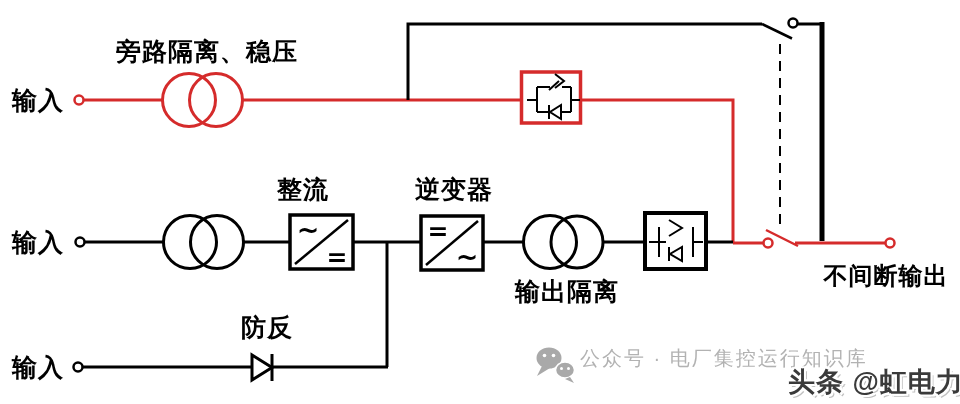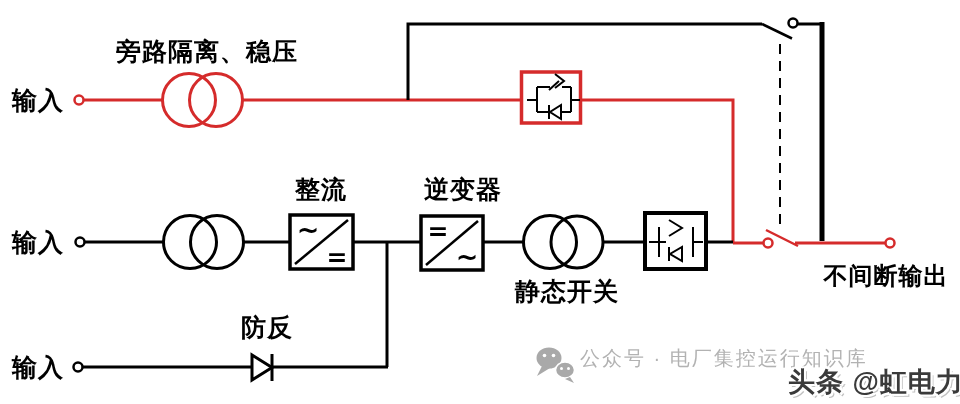--- a/index.html
+++ b/index.html
@@ -185,25 +185,25 @@
     </g>
   </svg>
 
   <div class="lbl" style="left:6px;top:86px;width:64px;">输入</div>
 
   <div class="lbl" style="left:112px;top:37px;width:190px;text-align:center;">旁路隔离、稳压</div>
 
   <div class="lbl" style="left:6px;top:228px;width:64px;">输入</div>
 
 
-  <div class="lbl" style="left:287px;top:175px;width:68px;">整流</div>
-
-  <div class="lbl" style="left:420px;top:175px;width:86px;">逆变器</div>
-
-  <div class="lbl" style="left:510px;top:277px;width:114px;">静态开关</div>
+  <div class="lbl" style="left:269px;top:175px;width:68px;">整流</div>
+
+  <div class="lbl" style="left:411px;top:175px;width:86px;">逆变器</div>
+
+  <div class="lbl" style="left:510px;top:277px;width:114px;">输出隔离</div>
 
 
   <div class="lbl lbl-output" style="left:816px;top:262px;width:140px;">不间断输出</div>
 
   <div class="lbl" style="left:236px;top:313px;width:62px;">防反</div>
 
   <div class="lbl" style="left:6px;top:353px;width:64px;">输入</div>
 
   <div class="wm-gray">公众号 · 电厂集控运行知识库</div>
 

